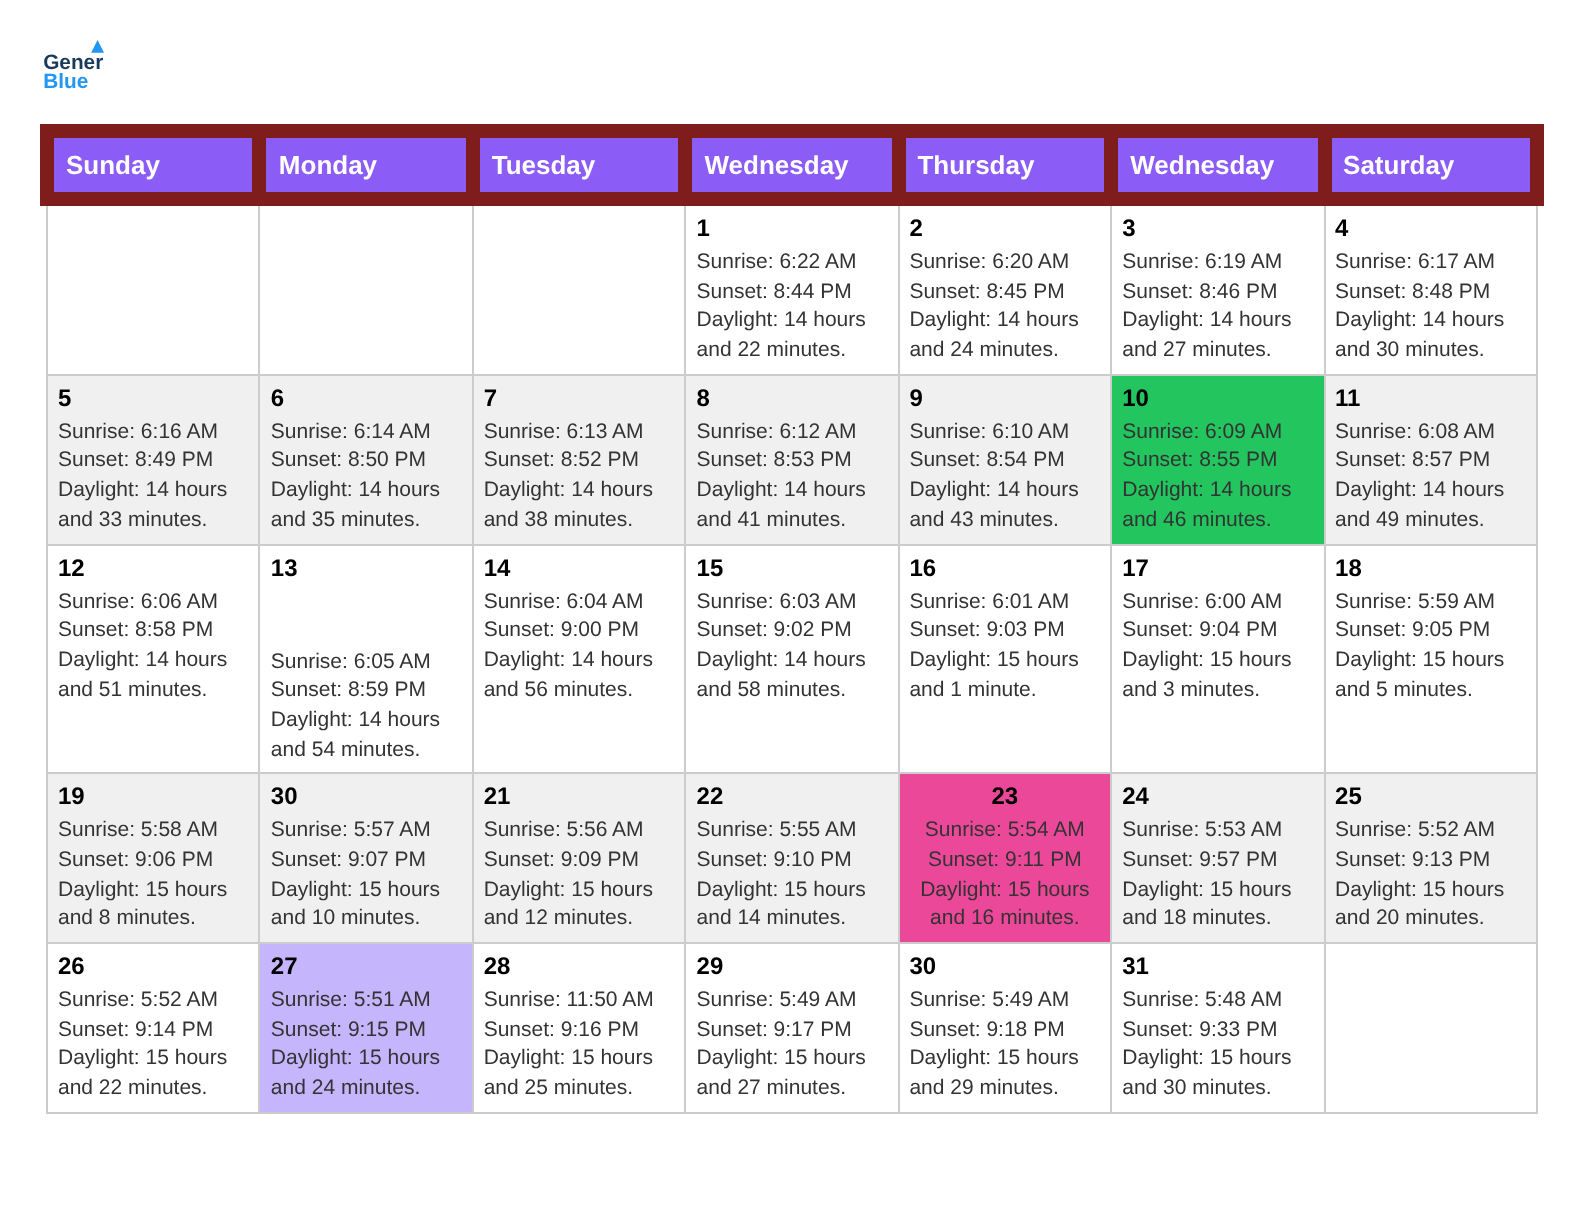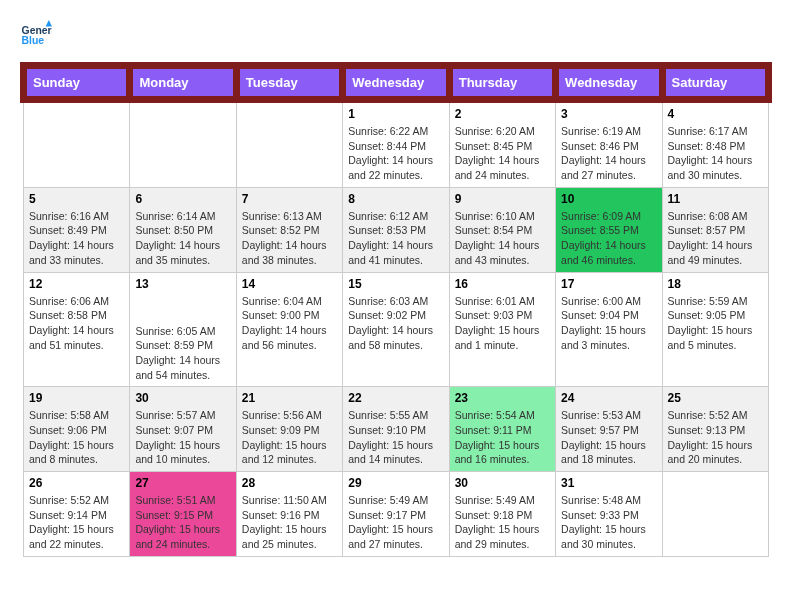--- a/index.html
+++ b/index.html
@@ -282,21 +282,21 @@
 Daylight: 15 hours
 and 12 minutes.</div>
         </td>
         <td style="background-color: rgb(240, 240, 240);">
           <div class="day-number">22</div>
           <div class="day-info" style="white-space: pre-line;">Sunrise: 5:55 AM
 Sunset: 9:10 PM
 Daylight: 15 hours
 and 14 minutes.</div>
         </td>
-        <td style="background-color: #86efac;">
+        <td style="background-color: #ec4899; text-align: center;">
           <div class="day-number">23</div>
           <div class="day-info" style="white-space: pre-line;">Sunrise: 5:54 AM
 Sunset: 9:11 PM
 Daylight: 15 hours
 and 16 minutes.</div>
         </td>
         <td style="background-color: rgb(240, 240, 240);">
           <div class="day-number">24</div>
           <div class="day-info" style="white-space: pre-line;">Sunrise: 5:53 AM
 Sunset: 9:57 PM
@@ -312,21 +312,21 @@
         </td>
       </tr>
       <tr>
         <td style="background-color: rgb(255, 255, 255); margin-top: 24px;">
           <div class="day-number">26</div>
           <div class="day-info" style="white-space: pre-line;">Sunrise: 5:52 AM
 Sunset: 9:14 PM
 Daylight: 15 hours
 and 22 minutes.</div>
         </td>
-        <td style="background-color: #ec4899;">
+        <td style="background-color: #c4b5fd;">
           <div class="day-number">27</div>
           <div class="day-info" style="white-space: pre-line;">Sunrise: 5:51 AM
 Sunset: 9:15 PM
 Daylight: 15 hours
 and 24 minutes.</div>
         </td>
         <td style="background-color: rgb(255, 255, 255);">
           <div class="day-number">28</div>
           <div class="day-info" style="white-space: pre-line;">Sunrise: 11:50 AM
 Sunset: 9:16 PM

